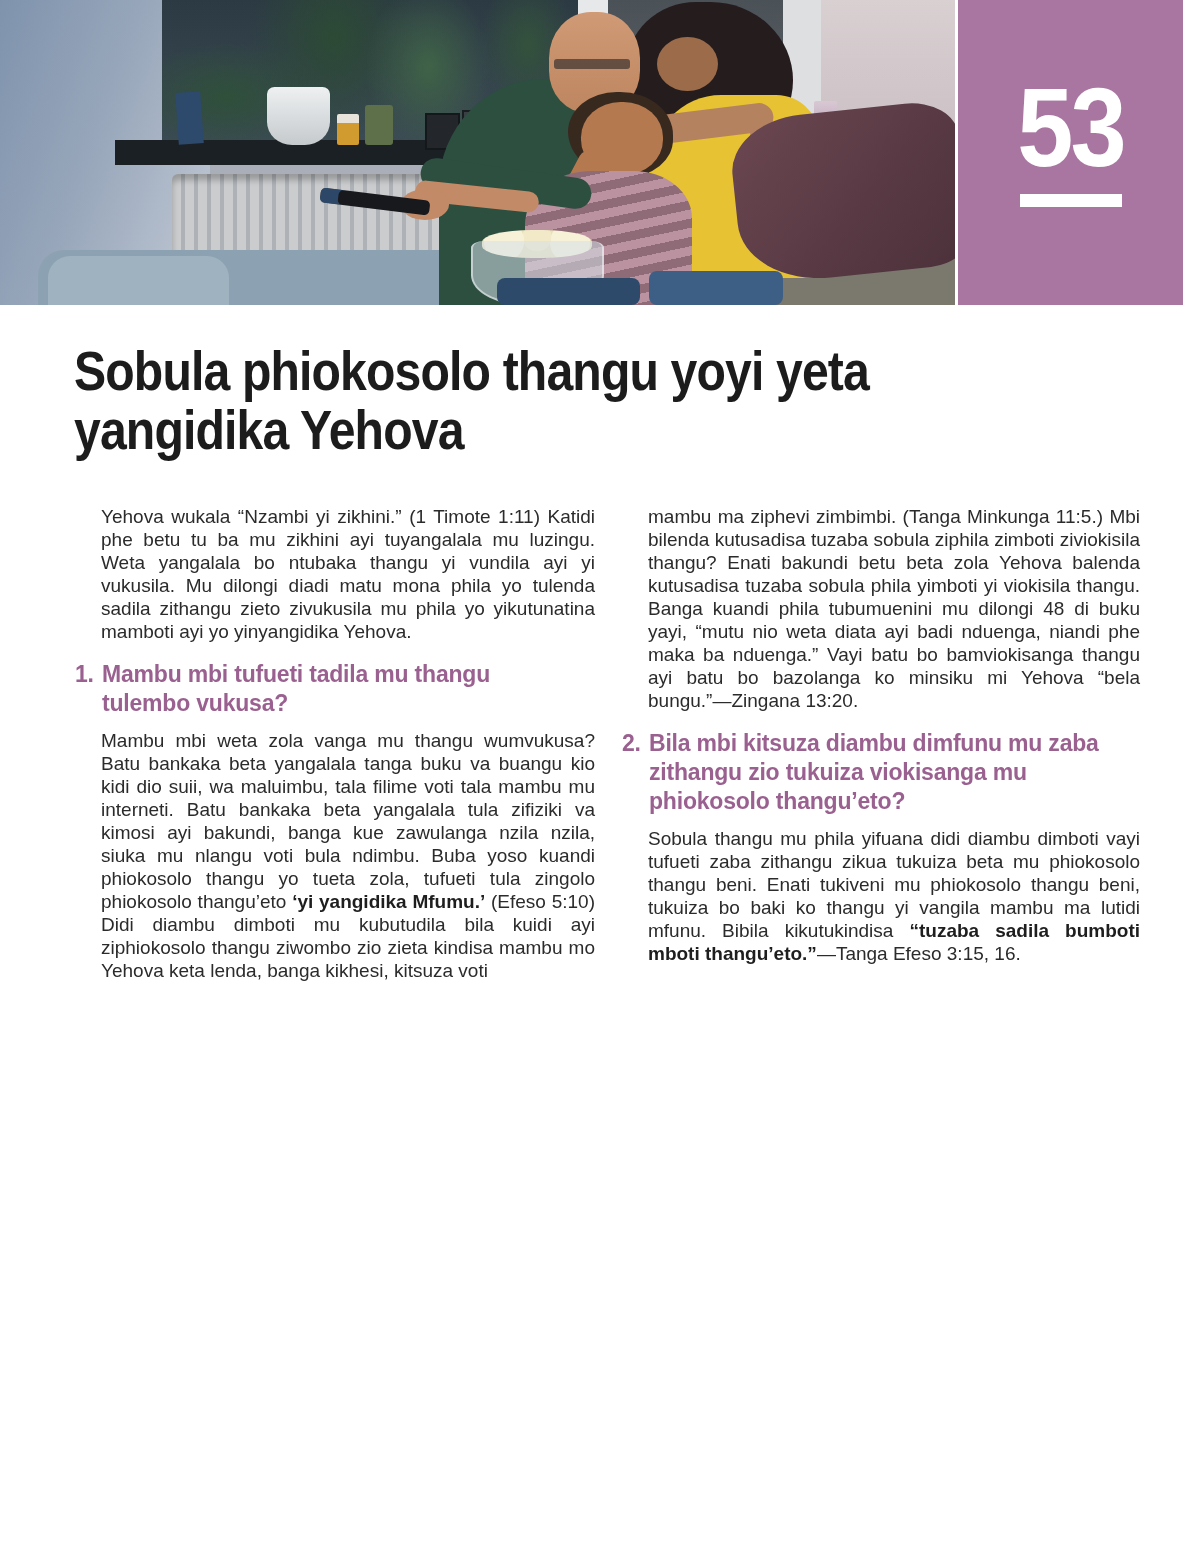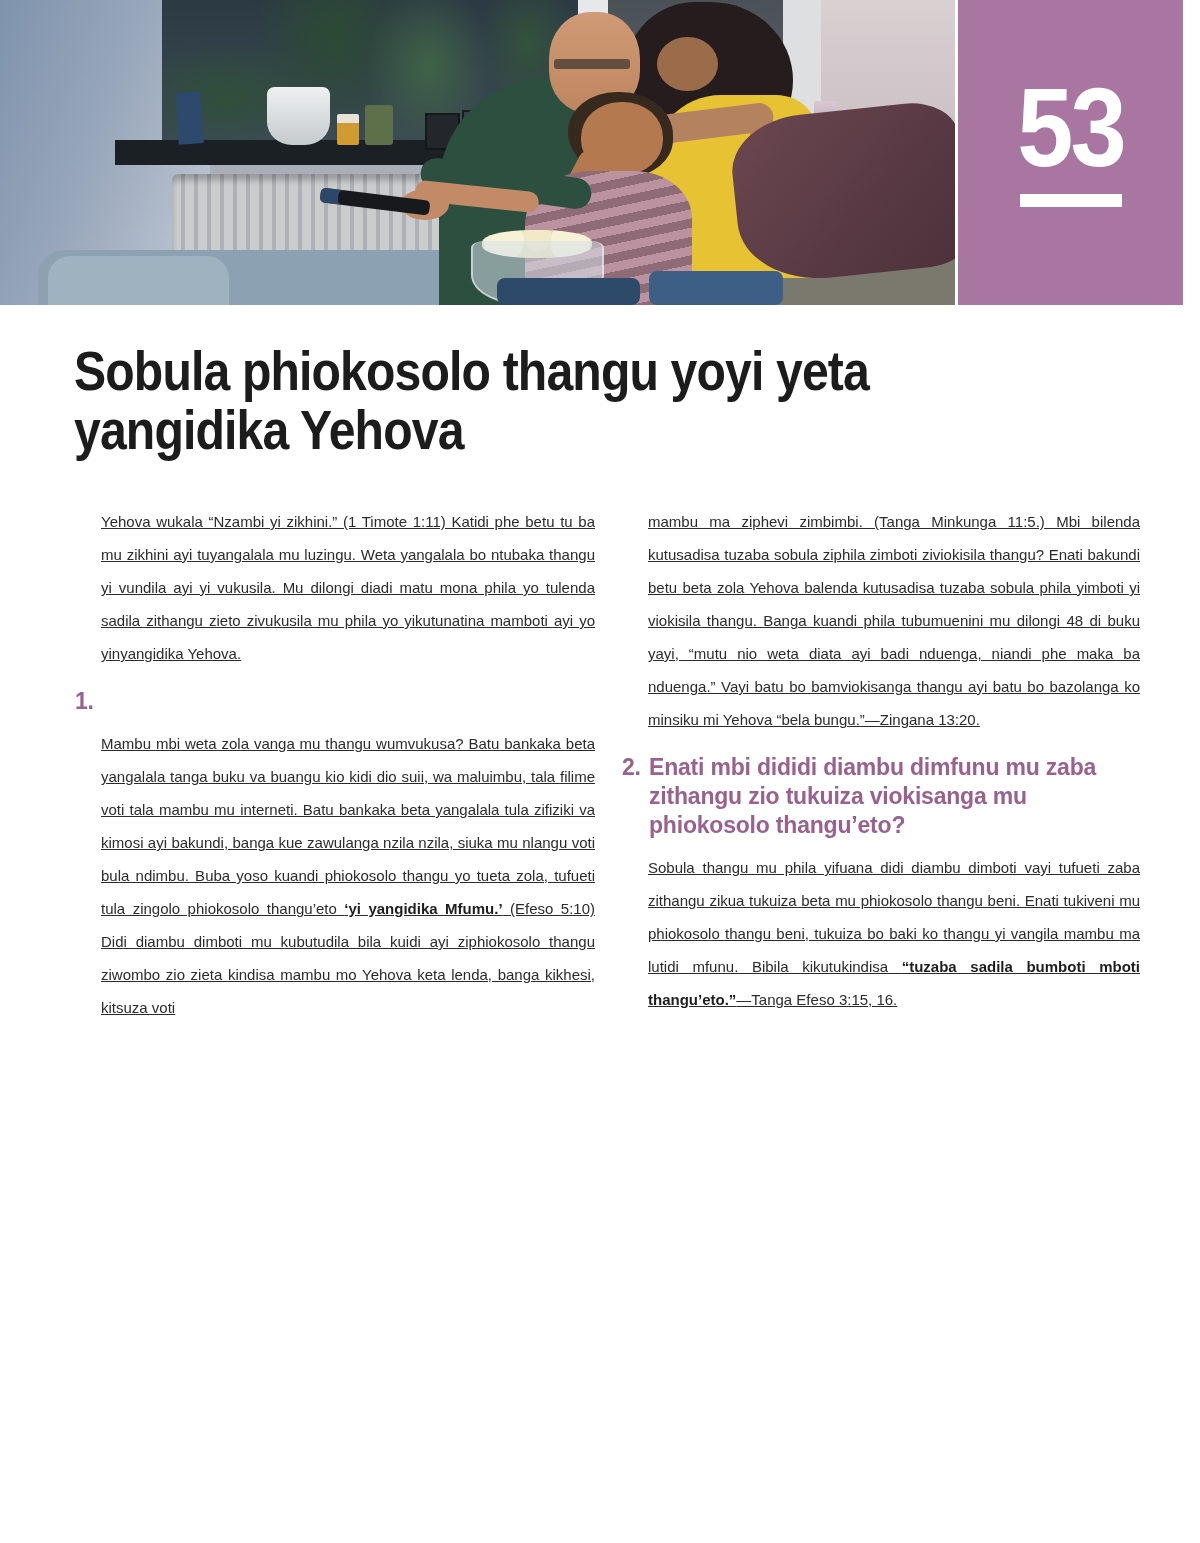--- a/index.html
+++ b/index.html
@@ -87,22 +87,22 @@
 
   
   .page-title{left:74px;top:341px;width:1060px;margin:0;color:#1c1c1c;
     font-size:56px;line-height:1.06;font-weight:700;letter-spacing:-1px;
     transform:scaleX(.86);transform-origin:left top;}
 
   
   .columns{left:75px;top:504px;width:1065px;display:flex;gap:27px;}
   .col{width:520px;}
   .col.right{width:518px;}
-  .para{margin:0 0 0 26px;font-size:15px;line-height:33px;text-align:justify;
-    color:#2b2b2b;text-justify:inter-word;text-decoration:underline;}
+  .para{margin:0 0 0 26px;font-size:19px;line-height:23px;text-align:justify;
+    color:#2b2b2b;text-justify:inter-word;}
   .para strong{font-weight:700;color:#1e1e1e;}
   .sec-heading{display:flex;margin:17px 0 11px;color:var(--heading,#9a6190);
     font-size:23px;line-height:29px;font-weight:700;letter-spacing:-0.2px;}
   .sec-heading .hnum{flex:0 0 27px;}
   .sec-heading .htext{flex:1;max-width:452px;}
   .col .para:first-child{margin-top:1px;}
 </style>
 </head>
 <body>
 
@@ -156,24 +156,25 @@
   <div class="lesson-underline"></div>
 </div>
 
 <h1 class="ab page-title">Sobula phiokosolo thangu yoyi yeta yangidika Yehova</h1>
 
 <div class="ab columns">
   <div class="col left">
       <p class="para"><span>Yehova wukala “Nzambi yi zikhini.” (1 Timote 1:11) Katidi phe betu tu ba mu zikhini ayi tuyangalala mu luzingu. Weta yangalala bo ntubaka thangu yi vundila ayi yi vukusila. Mu dilongi diadi matu mona phila yo tulenda sadila zithangu zieto zivukusila mu phila yo yikutunatina mamboti ayi yo yinyangidika Yehova.</span></p>
       <div class="sec-heading">
         <span class="hnum">1.</span>
+        <span class="htext">Mambu mbi tufueti tadila mu thangu tulembo vukusa?</span>
       </div>
       <p class="para"><span>Mambu mbi weta zola vanga mu thangu wumvukusa? Batu bankaka beta yangalala tanga buku va buangu kio kidi dio suii, wa maluimbu, tala filime voti tala mambu mu interneti. Batu bankaka beta yangalala tula zifiziki va kimosi ayi bakundi, banga kue zawulanga nzila nzila, siuka mu nlangu voti bula ndimbu. Buba yoso kuandi phiokosolo thangu yo tueta zola, tufueti tula zingolo phiokosolo thangu’eto </span><strong>‘yi yangidika Mfumu.’</strong><span> (Efeso 5:10) Didi diambu dimboti mu kubutudila bila kuidi ayi ziphiokosolo thangu ziwombo zio zieta kindisa mambu mo Yehova keta lenda, banga kikhesi, kitsuza voti</span></p>
     </div>
   <div class="col right">
       <p class="para"><span>mambu ma ziphevi zimbimbi. (Tanga Minkunga 11:5.) Mbi bilenda kutusadisa tuzaba sobula ziphila zimboti ziviokisila thangu? Enati bakundi betu beta zola Yehova balenda kutusadisa tuzaba sobula phila yimboti yi viokisila thangu. Banga kuandi phila tubumuenini mu dilongi 48 di buku yayi, “mutu nio weta diata ayi badi nduenga, niandi phe maka ba nduenga.” Vayi batu bo bamviokisanga thangu ayi batu bo bazolanga ko minsiku mi Yehova “bela bungu.”—Zingana 13:20.</span></p>
       <div class="sec-heading">
         <span class="hnum">2.</span>
-        <span class="htext">Enati mbi dididi diambu dimfunu mu zaba zithangu zio tukuiza viokisanga mu phiokosolo thangu’eto?</span>
+        <span class="htext">Bila mbi kitsuza diambu dimfunu mu zaba zithangu zio tukuiza viokisanga mu phiokosolo thangu’eto?</span>
       </div>
       <p class="para"><span>Sobula thangu mu phila yifuana didi diambu dimboti vayi tufueti zaba zithangu zikua tukuiza beta mu phiokosolo thangu beni. Enati tukiveni mu phiokosolo thangu beni, tukuiza bo baki ko thangu yi vangila mambu ma lutidi mfunu. Bibila kikutukindisa </span><strong>“tuzaba sadila bumboti mboti thangu’eto.”</strong><span>—Tanga Efeso 3:15, 16.</span></p>
     </div>
 </div>
 
 </body></html>

